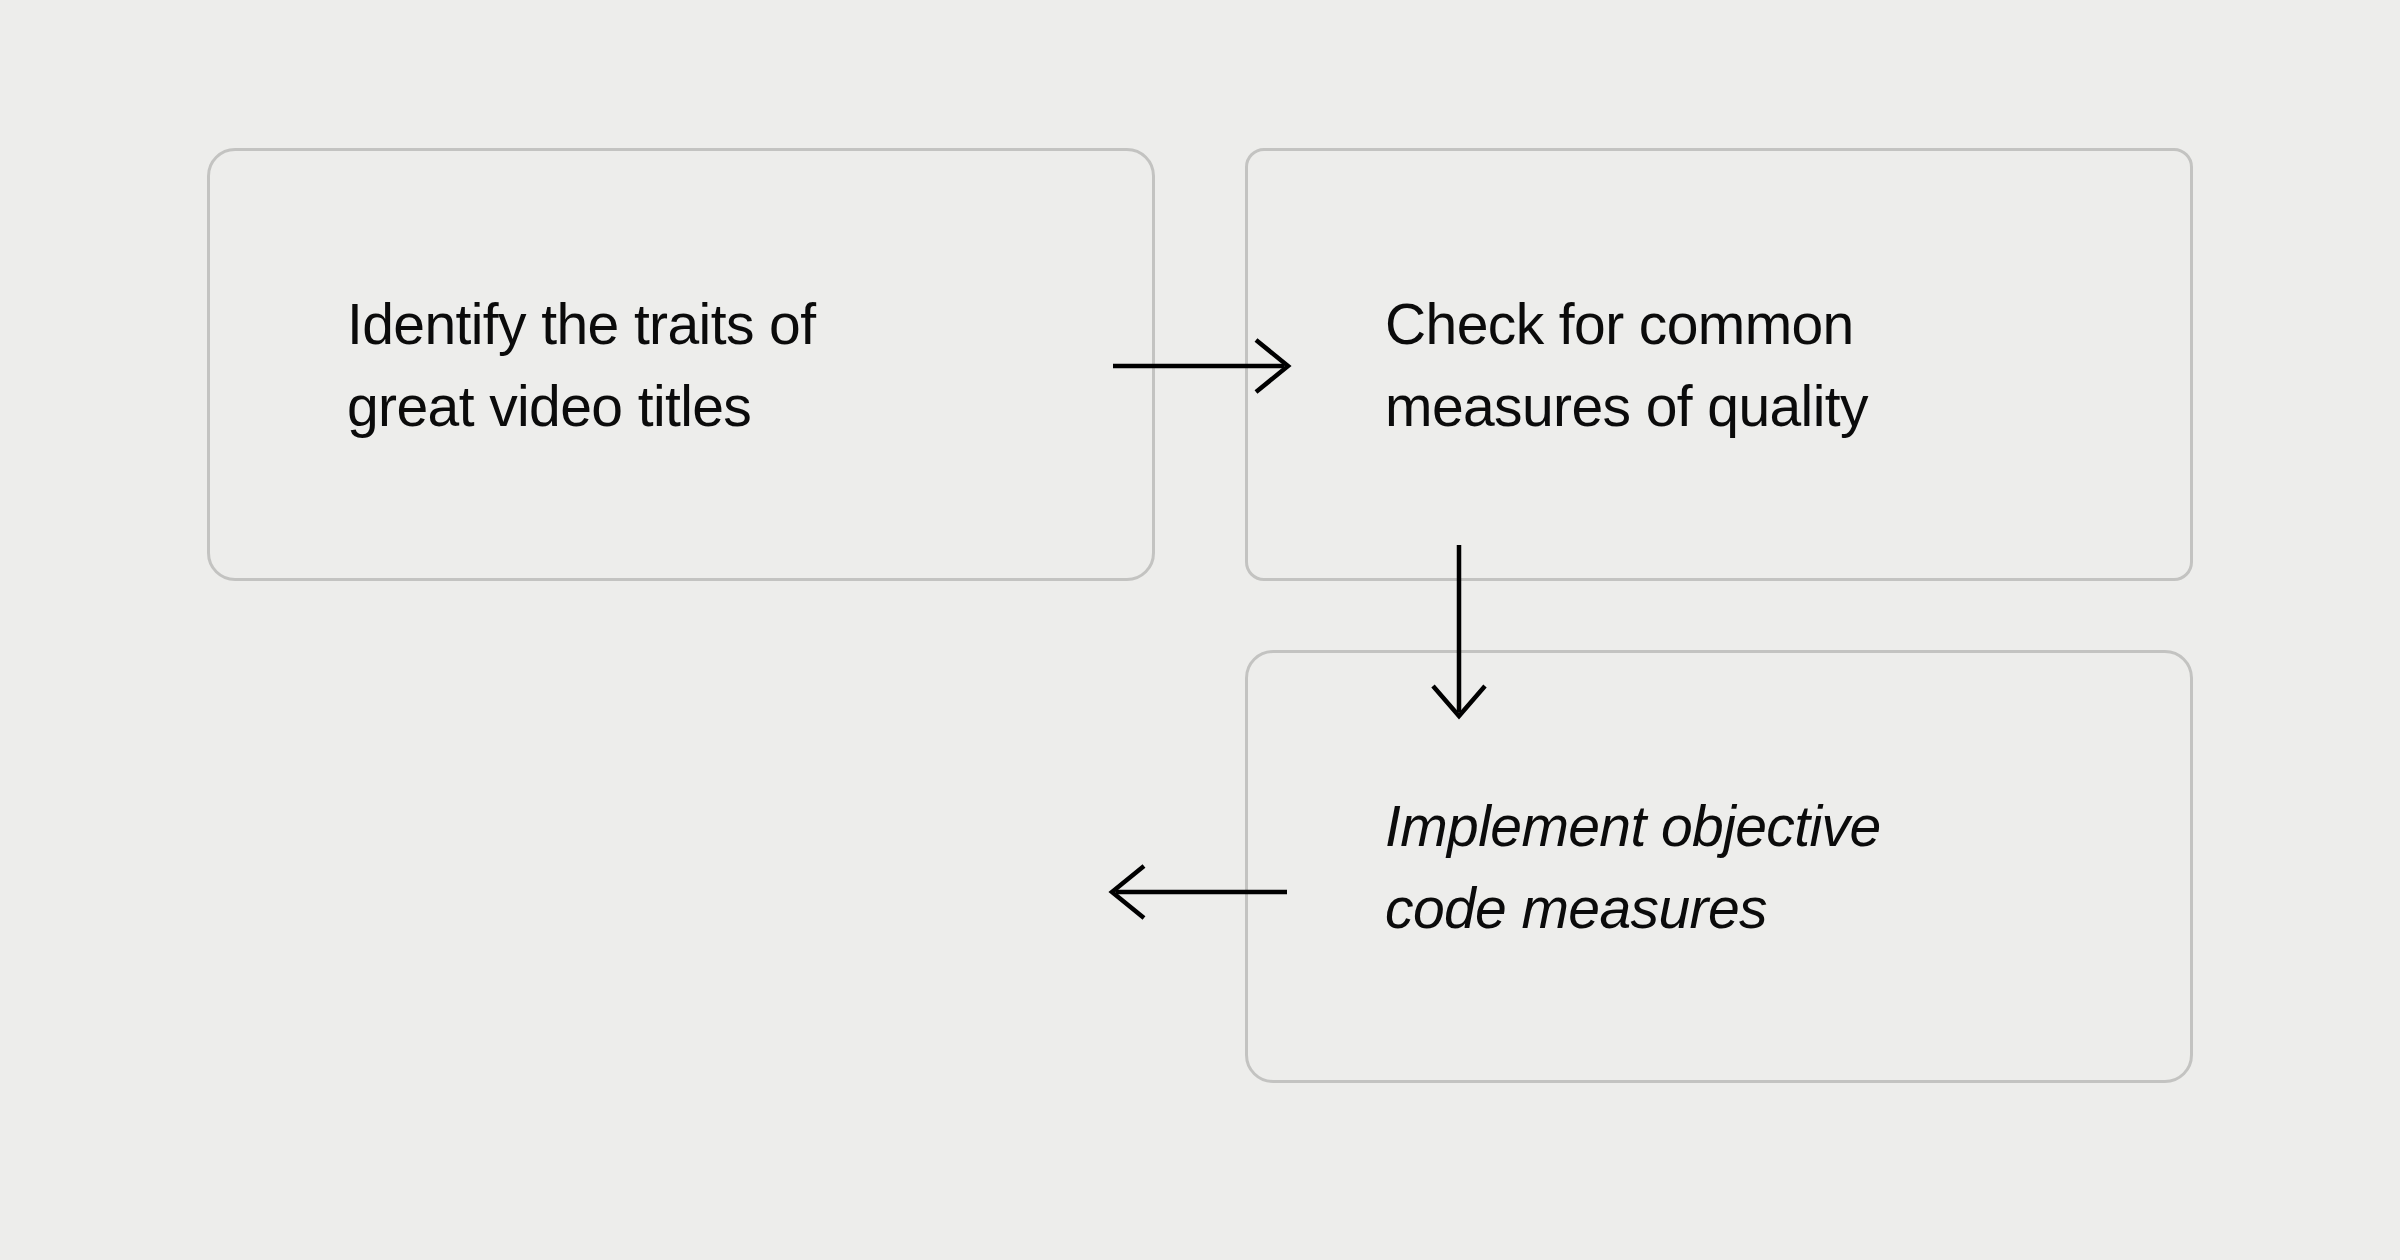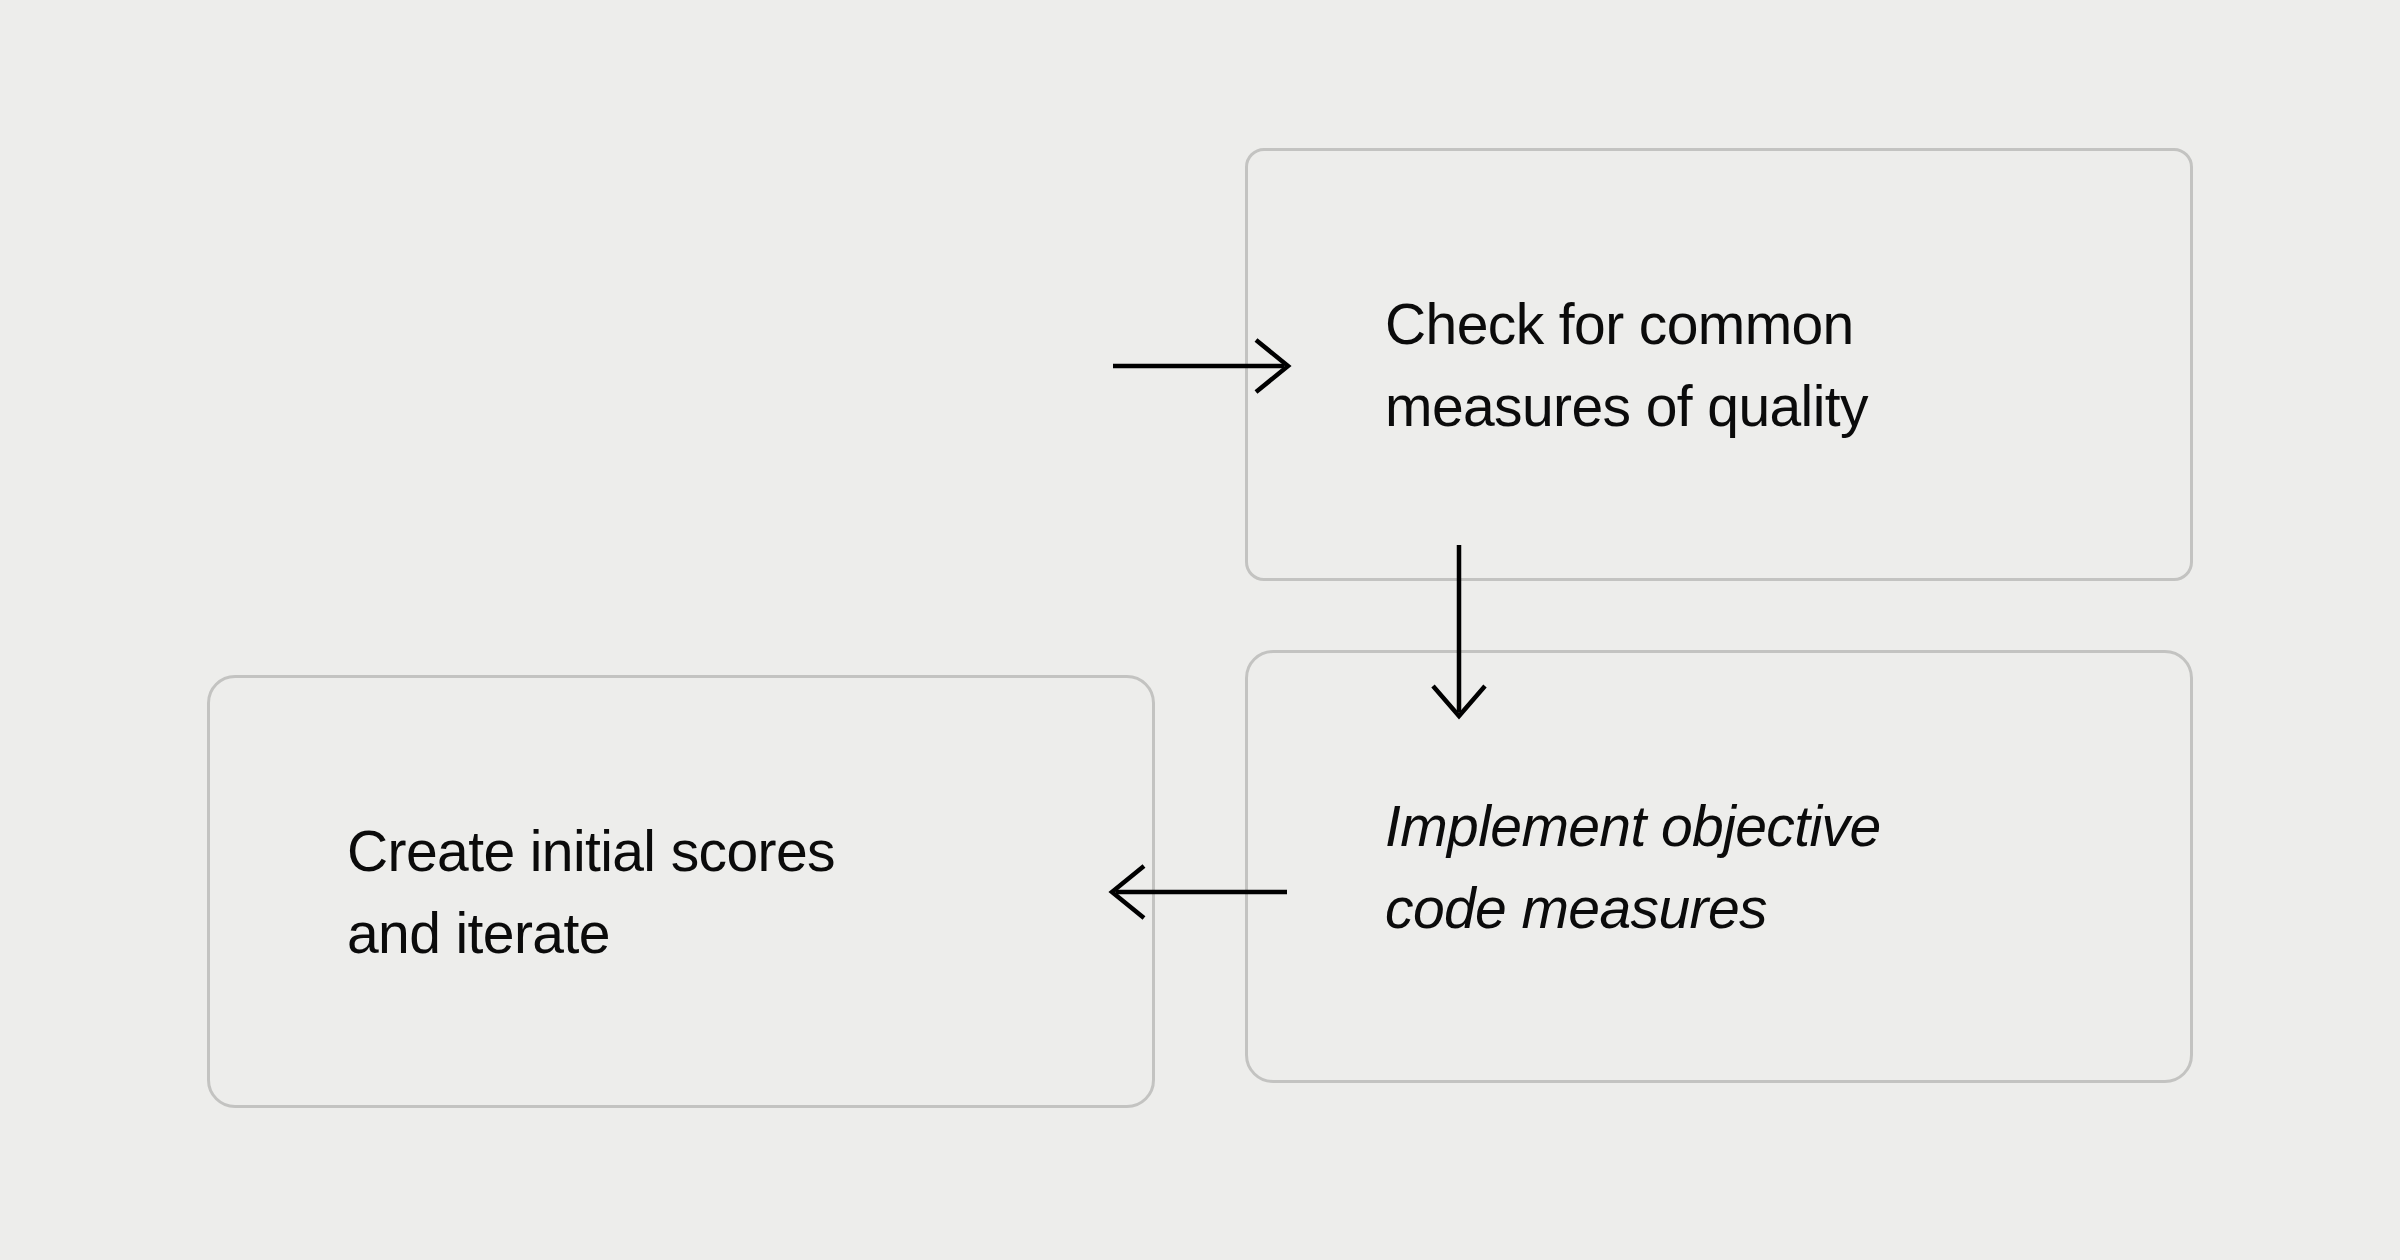--- a/index.html
+++ b/index.html
@@ -75,30 +75,30 @@
     stroke-width: 4.5;
     stroke-linecap: butt;
     stroke-linejoin: miter;
   }
 </style>
 </head>
 <body>
 
 <div id="diagram-canvas">
 
+  <div class="node" id="node-identify-traits">
+    <div class="node-label">Identify the traits of
+great video titles</div>
+  </div>
 
   <div class="node" id="node-check-measures">
     <div class="node-label">Check for common
 measures of quality</div>
   </div>
 
-  <div class="node" id="node-create-scores">
-    <div class="node-label">Create initial scores
-and iterate</div>
-  </div>
 
   <div class="node" id="node-implement-code">
     <div class="node-label">Implement objective
 code measures</div>
   </div>
 
   <svg id="connector-layer" viewBox="0 0 2400 1260" width="2400" height="1260">
 
     <g>
       <line class="connector" x1="1113" y1="366" x2="1284" y2="366"></line>

